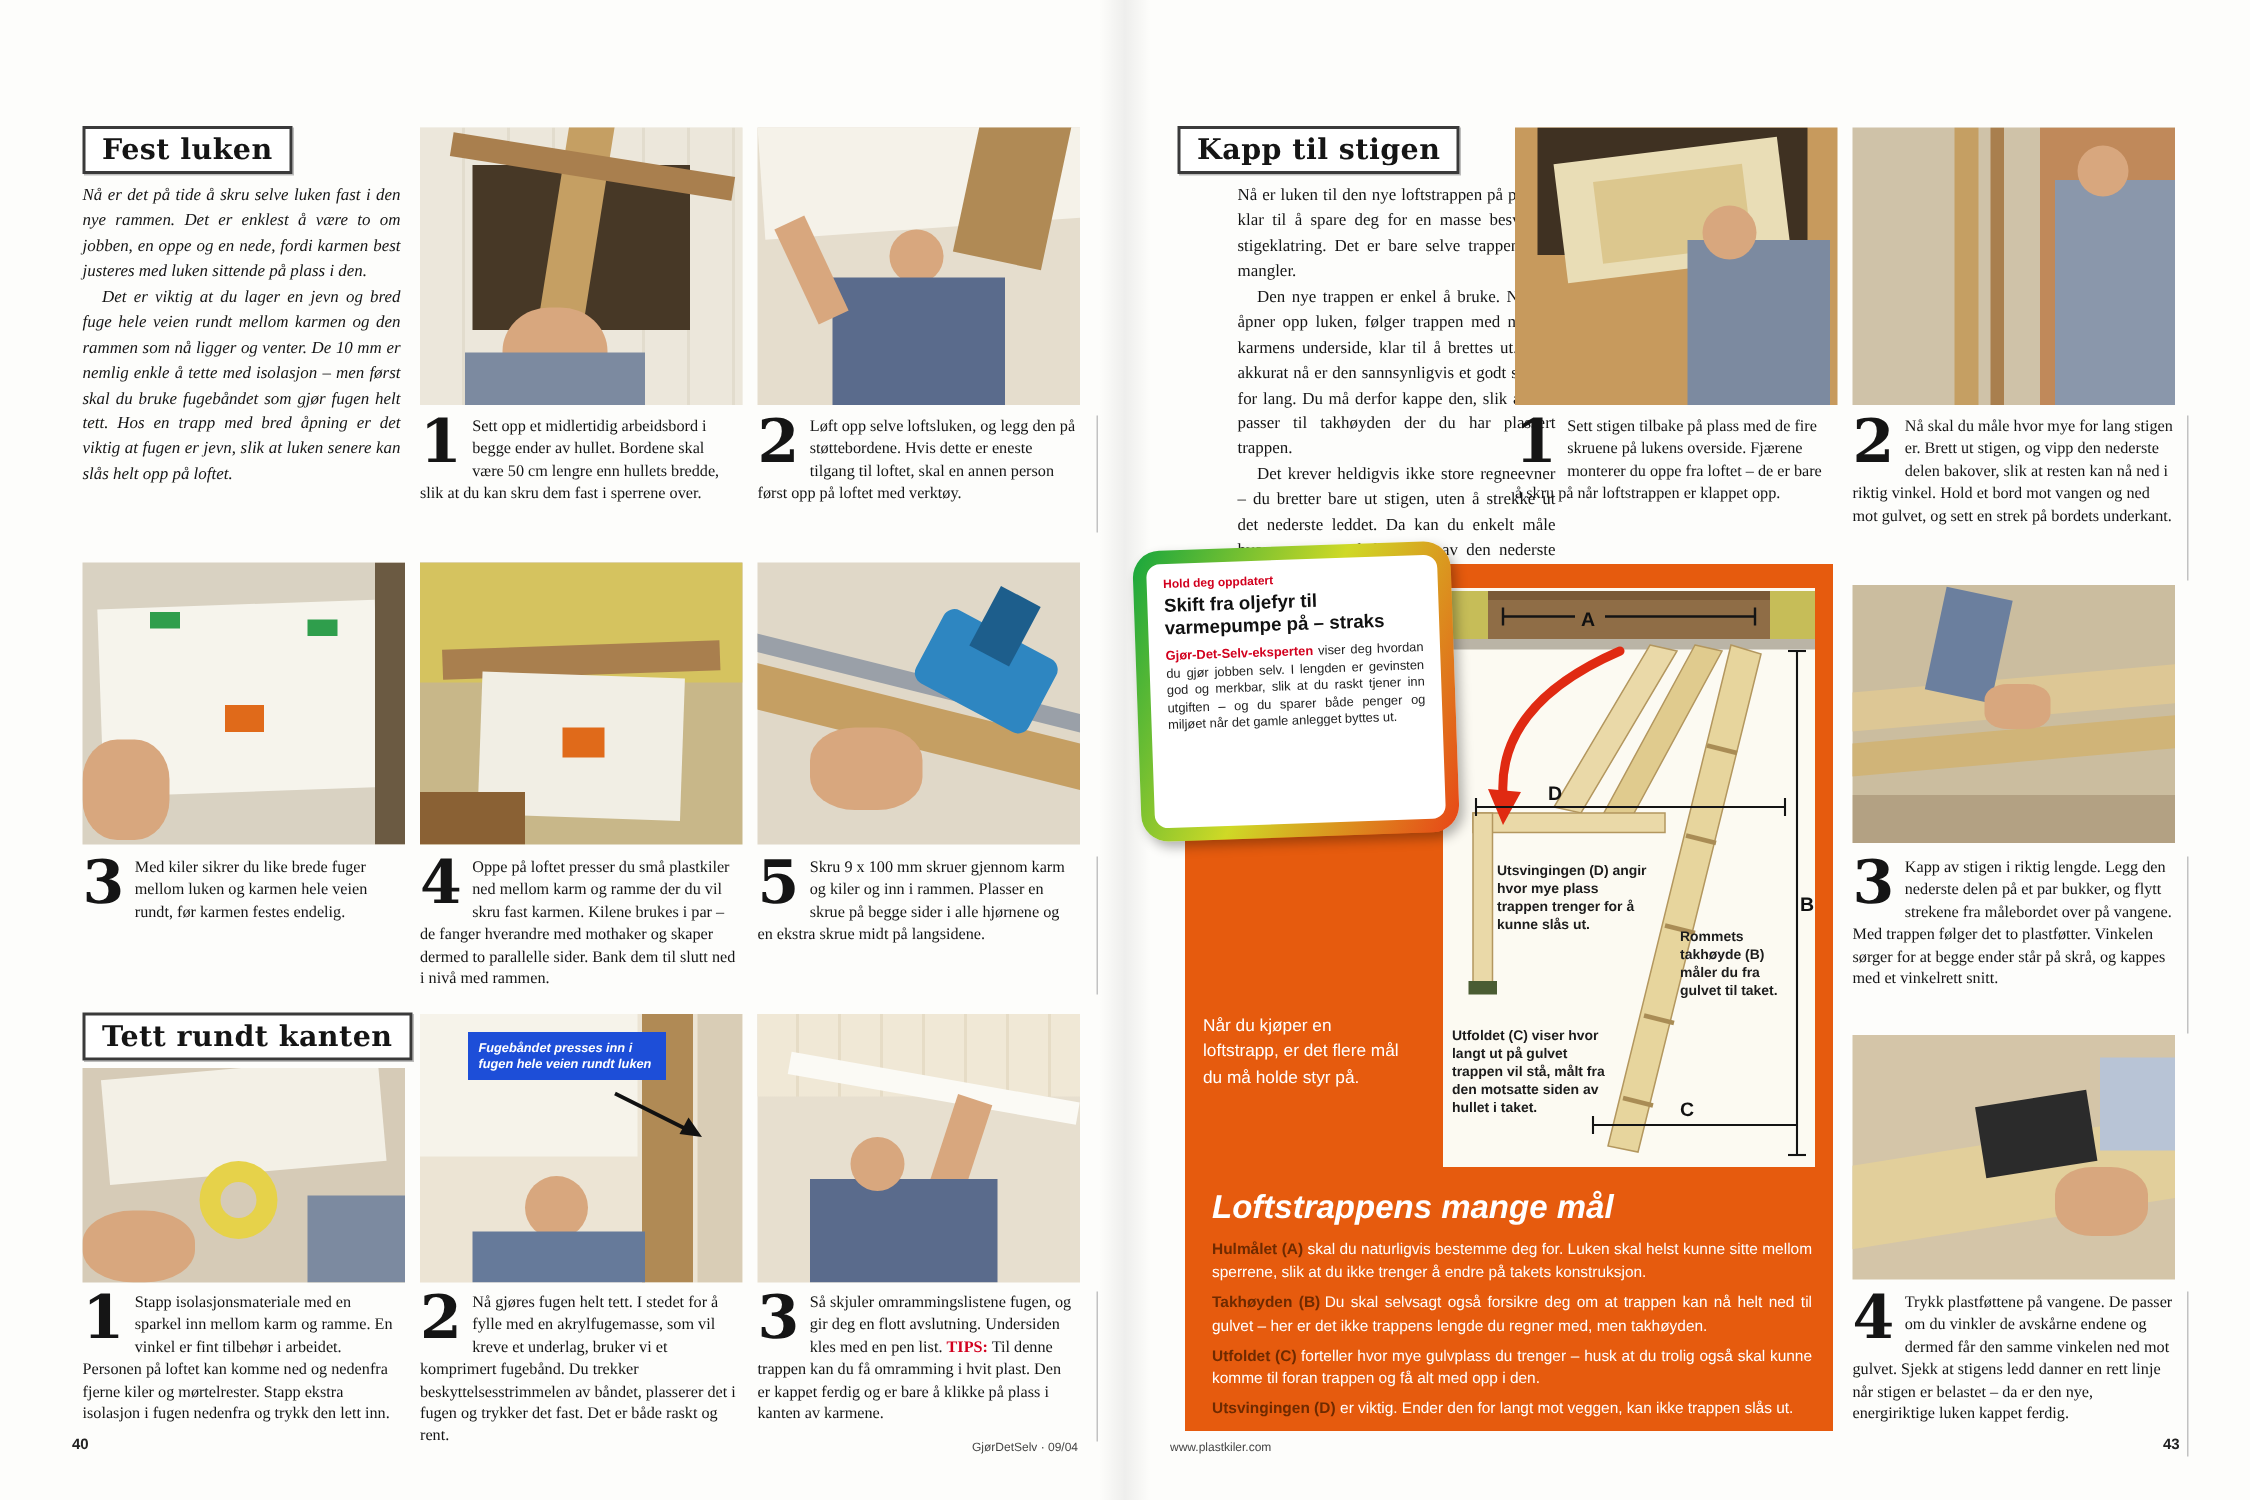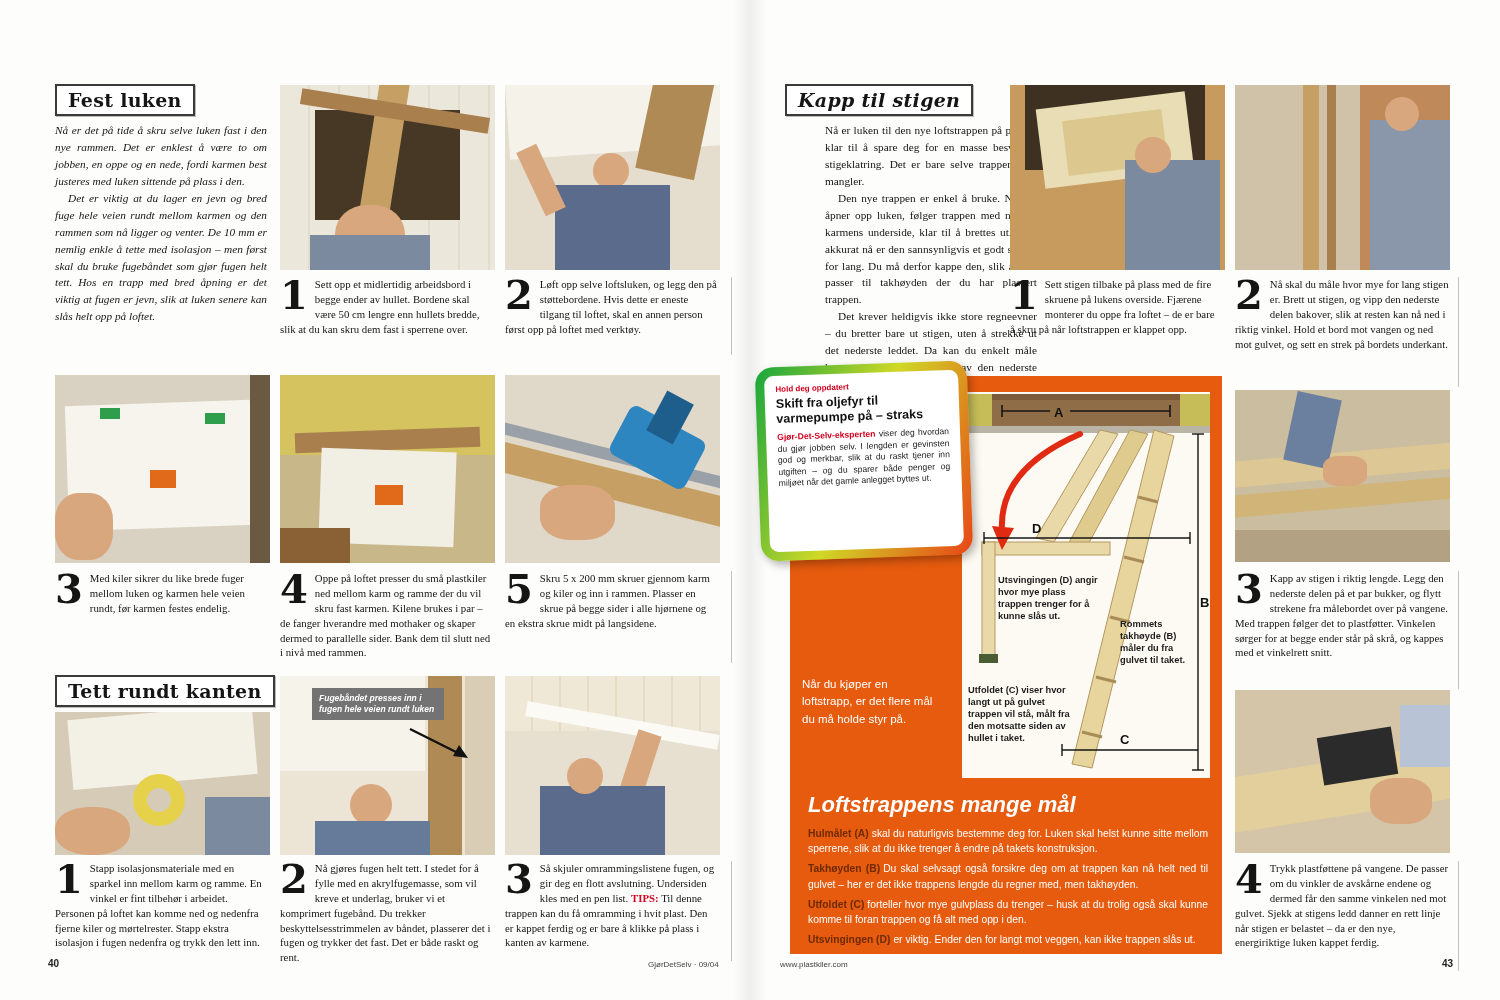--- a/index.html
+++ b/index.html
@@ -35,21 +35,21 @@
              box-shadow:3px 4px 8px rgba(0,0,0,.3);z-index:6;}
   .note{background:#fff;border-radius:9px;padding:9px 11px;width:172px;height:158px;}
   .note .kick{font:bold 8px "Liberation Sans",sans-serif;color:#d2001e;margin:0 0 3px;}
   .note h3{font:bold 12.5px/1.2 "Liberation Sans",sans-serif;color:#111;margin:0 0 5px;}
   .note .bd{font:8.6px/1.35 "Liberation Sans",sans-serif;color:#222;margin:0;text-align:justify;}
   .note .bd b{color:#d2001e;}
   
   .diagram{position:absolute;background:#fcfaf2;z-index:3;}
   .dg-note{position:absolute;font:bold 9.3px/1.3 "Liberation Sans",sans-serif;color:#1c1c1c;}
   
-  .photo-label{position:absolute;background:#737373;color:#fff;z-index:4;
+  .photo-label{position:absolute;background:#1d4ed8;color:#fff;z-index:4;
                font:bold italic 8.5px/1.3 "Liberation Sans",sans-serif;padding:5px 7px;}
   svg text{font-family:"Liberation Sans",sans-serif;font-weight:bold;font-size:13px;fill:#111;}
 </style>
 </head>
 <body>
 
 <div id="spread">
   <div class="gutter"></div>
 
   <div class="sec-title" style="left:55px;top:84px;">Fest luken</div>
@@ -111,21 +111,21 @@
   <div class="step" style="left:55px;top:571px;width:212px;">
     <span class="n">3</span>
     <span>Med kiler sikrer du like brede fuger mellom luken og karmen hele veien rundt, før karmen festes endelig.</span>
   </div>
   <div class="step" style="left:280px;top:571px;width:212px;">
     <span class="n">4</span>
     <span>Oppe på loftet presser du små plastkiler ned mellom karm og ramme der du vil skru fast karmen. Kilene brukes i par – de fanger hverandre med mothaker og skaper dermed to parallelle sider. Bank dem til slutt ned i nivå med rammen.</span>
   </div>
   <div class="step" style="left:505px;top:571px;width:212px;">
     <span class="n">5</span>
-    <span>Skru 5 x 200 mm skruer gjennom karm og kiler og inn i rammen. Plasser en skrue på begge sider i alle hjørnene og en ekstra skrue midt på langsidene.</span>
+    <span>Skru 9 x 100 mm skruer gjennom karm og kiler og inn i rammen. Plasser en skrue på begge sider i alle hjørnene og en ekstra skrue midt på langsidene.</span>
   </div>
   <div class="vr" style="left:731px;top:571px;height:92px;"></div>
 
   <div class="sec-title" style="left:55px;top:675px;">Tett rundt kanten</div>
 
   <div class="photo" style="left:55px;top:712px;width:215px;height:143px;background:#d6cbb7;">
     <i style="left:15px;top:0;width:185px;height:70px;background:#f3f0e6;transform:rotate(-5deg);"></i>
     <i style="left:78px;top:62px;width:52px;height:52px;background:#e6d24a;border-radius:50%;"></i>
     <i style="left:92px;top:76px;width:24px;height:24px;background:#d6cbb7;border-radius:50%;"></i>
     <i style="left:0;top:95px;width:75px;height:48px;background:#d8a77e;border-radius:45%;"></i>
@@ -163,21 +163,21 @@
     <span class="n">3</span>
     <span>Så skjuler omrammingslistene fugen, og gir deg en flott avslutning. Undersiden kles med en pen list.</span>
     <b class="red">TIPS:</b>
     <span>Til denne trappen kan du få omramming i hvit plast. Den er kappet ferdig og er bare å klikke på plass i kanten av karmene.</span>
   </div>
   <div class="vr" style="left:731px;top:861px;height:100px;"></div>
 
   <div class="pgnum" style="left:48px;top:958px;">40</div>
   <div class="foot" style="left:648px;top:960px;">GjørDetSelv · 09/04</div>
 
-  <div class="sec-title" style="left:785px;top:84px;font-style:italic;">Kapp til stigen</div>
+  <div class="sec-title" style="left:785px;top:84px;">Kapp til stigen</div>
 
   <div class="intro" style="left:825px;top:122px;width:212px;">
     <p>Nå er luken til den nye loftstrappen på plass – klar til å spare deg for en masse besværlig stigeklatring. Det er bare selve trappen som mangler.</p>
     <p>Den nye trappen er enkel å bruke. Når du åpner opp luken, følger trappen med ned på karmens underside, klar til å brettes ut. Men akkurat nå er den sannsynligvis et godt stykke for lang. Du må derfor kappe den, slik at den passer til takhøyden der du har plassert trappen.</p>
     <p>Det krever heldigvis ikke store regneevner – du bretter bare ut stigen, uten å strekke ut det nederste leddet. Da kan du enkelt måle hvor mye som skal kappes av den nederste delen.</p>
   </div>
 
   <div class="photo" style="left:1010px;top:85px;width:215px;height:185px;background:#c79a5d;">
     <i style="left:15px;top:0;width:180px;height:85px;background:#3f3122;"></i>
     <i style="left:30px;top:15px;width:150px;height:80px;background:#e9ddb6;transform:rotate(-7deg);"></i>

